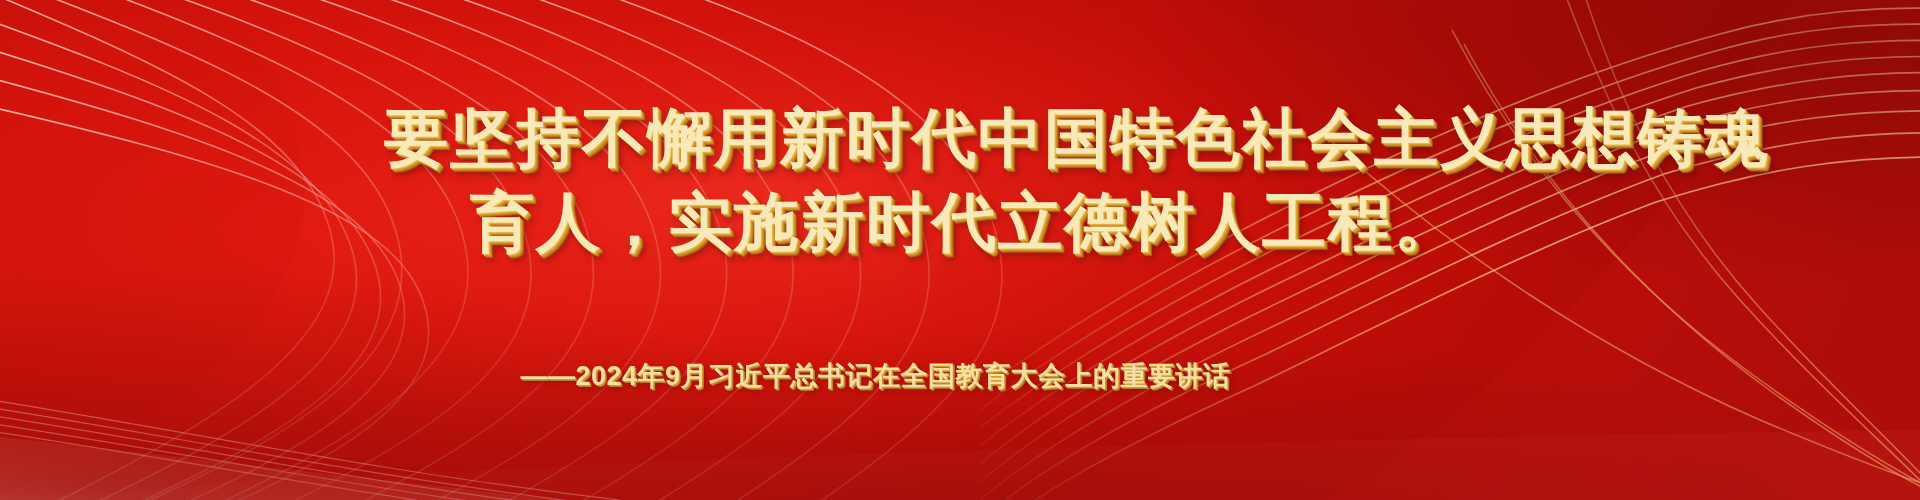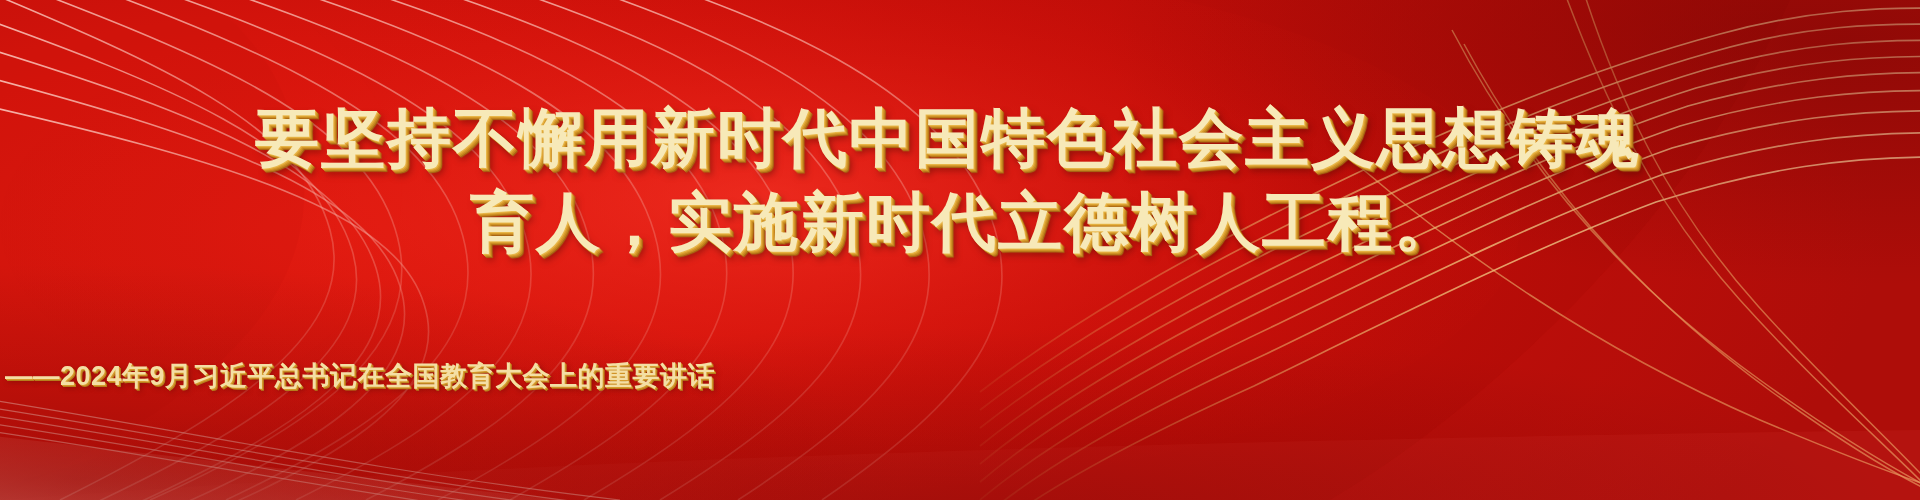--- a/index.html
+++ b/index.html
@@ -57,27 +57,27 @@
     color: #f7e9b8;
     text-shadow:
       1px 1px 0 #e8b648,
       2px 2px 0 #d79b2c,
       3px 3px 0 #c4851f,
       4px 4px 1px #a96c14,
       5px 6px 7px rgba(80,10,4,0.55);
     white-space: nowrap;
   }
   .hl-line.line2 { text-align: center; padding-left: 10px; }
-  .hl-line.line1 { text-align: left; padding-left: 105px; }
+  .hl-line.line1 { text-align: right; padding-left: 105px; }
 
   .attribution {
     position: absolute;
-    left: 5px; right: 0;
+    left: 16px; right: 0;
     top: 356px;
-    text-align: left;
+    text-align: center;
     padding-right: 185px;
     font-size: 27px;
     line-height: 40px;
     font-weight: 700;
     letter-spacing: 0.5px;
     color: #f4dfa4;
     text-shadow:
       1px 1px 0 #d79b2c,
       2px 2px 0 #b77d1c,
       3px 3px 5px rgba(80,10,4,0.5);

